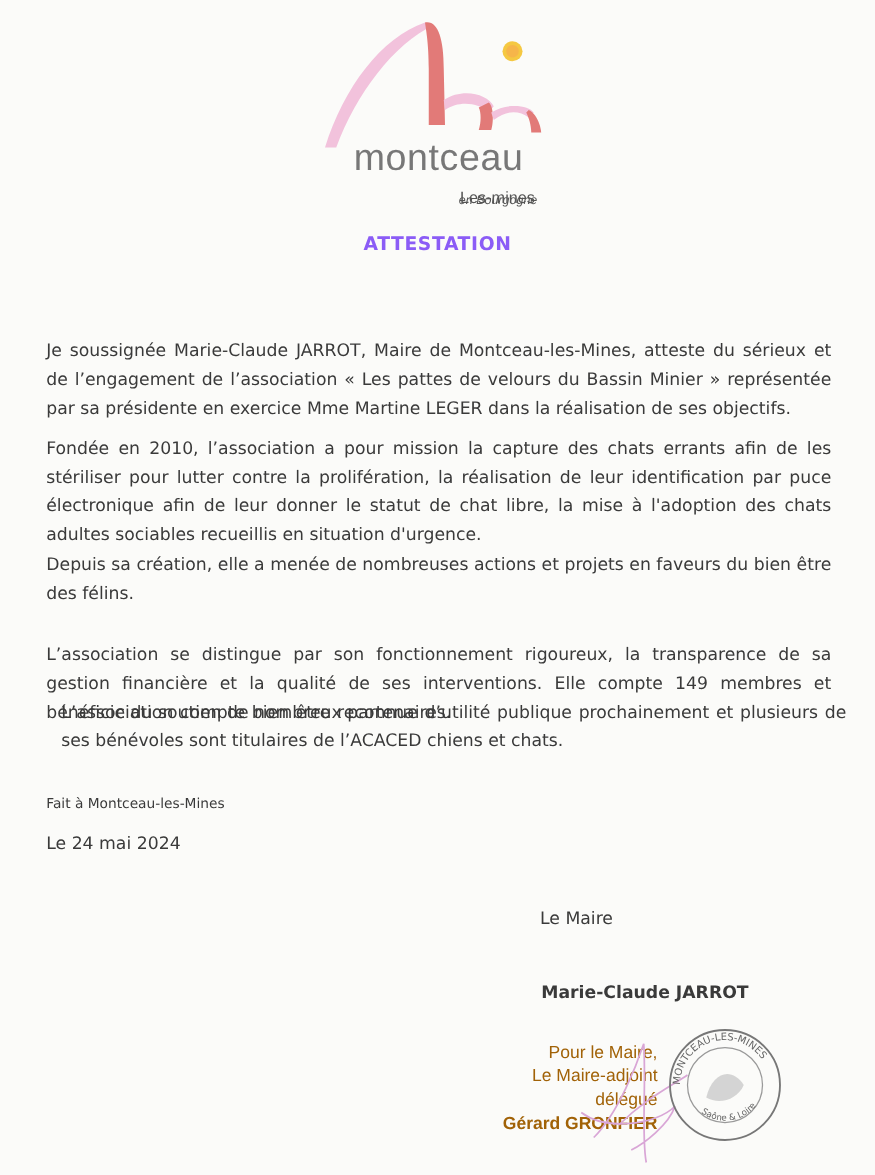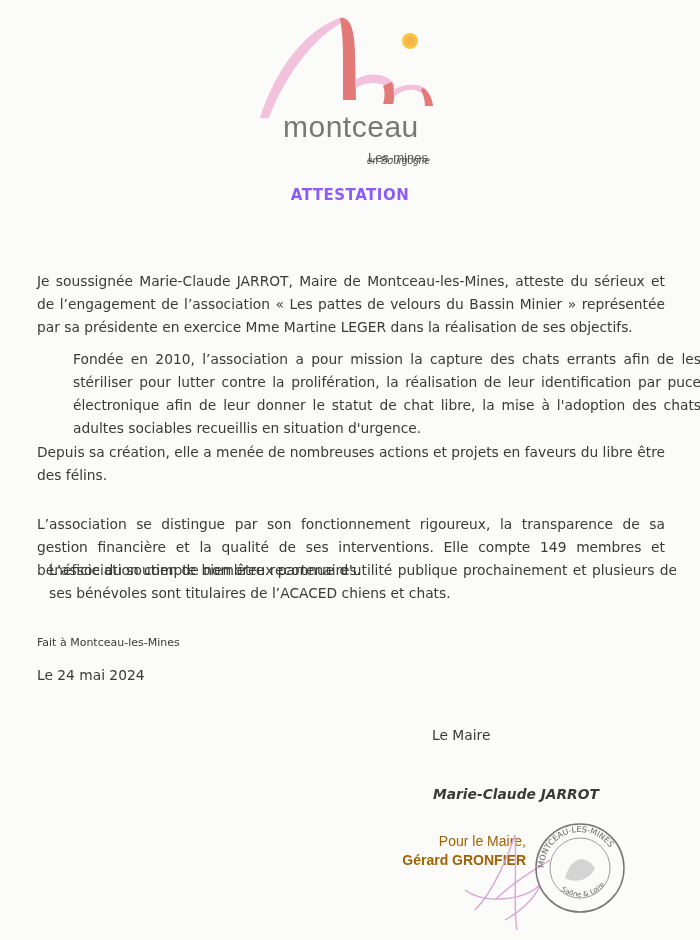--- a/index.html
+++ b/index.html
@@ -29,29 +29,29 @@
     position: absolute; top: 186px; left: 0; width: 700px; text-align: center;
     font-family: "DejaVu Sans", sans-serif; font-weight: bold; font-size: 15px; color: #8b5cf6;
     letter-spacing: 0.5px;
   }
   .body-text {
     position: absolute; left: 37px; width: 628px;
     font-family: "DejaVu Sans", sans-serif; font-size: 13.8px; line-height: 23px;
     color: #3a3a3a; text-align: justify;
   }
   .p1 { top: 254px; margin-top: 16px; }
-  .p2 { top: 348px; margin-left: 36px; }
+  .p2 { top: 348px; }
   .p3 { top: 441px; }
   .p4 { top: 513px; }
   .p5 { top: 559px; margin-left: 12px; }
   .place { position: absolute; left: 37px; top: 636px; font-size: 11px; }
   .date { position: absolute; left: 37px; top: 667px; font-size: 13.8px; }
   .mayor-label { position: absolute; left: 432px; top: 727px; font-size: 13.8px; }
   .mayor-name {
-    position: absolute; left: 433px; top: 786px; font-size: 13.8px; font-weight: bold; font-style: italic;
+    position: absolute; left: 433px; top: 786px; font-size: 13.8px; font-weight: bold;
   }
   .deputy {
     position: absolute; left: 390px; top: 832px; width: 136px; text-align: right;
     font-family: "Liberation Sans", sans-serif; font-size: 14px; line-height: 19px; color: #a16207;
   }
   .deputy .bold { font-weight: bold; }
   .stamp { position: absolute; left: 530px; top: 818px; }
   .signature { position: absolute; left: 455px; top: 830px; }
 </style>
 </head>
@@ -70,32 +70,33 @@
   </svg>
   <div class="logo-name">montceau</div>
   <div class="logo-sub1">Les-mines</div>
   <div class="logo-sub2">en Bourgogne</div>
 </div>
 
 <div class="title">ATTESTATION</div>
 
 <div class="body-text p1">Je soussignée Marie-Claude JARROT, Maire de Montceau-les-Mines, atteste du sérieux et de l’engagement de l’association « Les pattes de velours du Bassin Minier » représentée par sa présidente en exercice Mme Martine LEGER dans la réalisation de ses objectifs.</div>
 <div class="body-text p2">Fondée en 2010, l’association a pour mission la capture des chats errants afin de les stériliser pour lutter contre la prolifération, la réalisation de leur identification par puce électronique afin de leur donner le statut de chat libre, la mise à l'adoption des chats adultes sociables recueillis en situation d'urgence.</div>
-<div class="body-text p3">Depuis sa création, elle a menée de nombreuses actions et projets en faveurs du libre être des félins.</div>
+<div class="body-text p3">Depuis sa création, elle a menée de nombreuses actions et projets en faveurs du bien être des félins.</div>
 <div class="body-text p4">L’association se distingue par son fonctionnement rigoureux, la transparence de sa gestion financière et la qualité de ses interventions. Elle compte 149 membres et bénéficie du soutien de nombreux partenaires.</div>
 <div class="body-text p5">L’association compte bien être reconnue d’utilité publique prochainement et plusieurs de ses bénévoles sont titulaires de l’ACACED chiens et chats.</div>
 
 <div class="place">Fait à Montceau-les-Mines</div>
 <div class="date">Le 24 mai 2024</div>
 
 <div class="mayor-label">Le Maire</div>
 <div class="mayor-name">Marie-Claude JARROT</div>
 
 <div class="deputy">
   <div>Pour le Maire,</div>
+  <div>Le Maire-adjoint délégué</div>
   <div class="bold">Gérard GRONFIER</div>
 </div>
 
 <svg class="signature" width="120" height="110" viewBox="0 0 120 110">
   <path d="M20 80 C 40 60, 55 20, 60 5 C 62 40, 58 80, 62 100 M 40 70 C 60 50, 80 40, 95 30 M 10 60 C 30 75, 70 70, 85 55 C 80 70, 60 85, 50 90" fill="none" stroke="#d9a6d6" stroke-width="1.4"></path>
 </svg>
 
 <svg class="stamp" width="100" height="100" viewBox="0 0 100 100">
   <circle cx="50" cy="50" r="44" fill="none" stroke="#777" stroke-width="1.5"></circle>
   <circle cx="50" cy="50" r="30" fill="none" stroke="#999" stroke-width="1"></circle>

